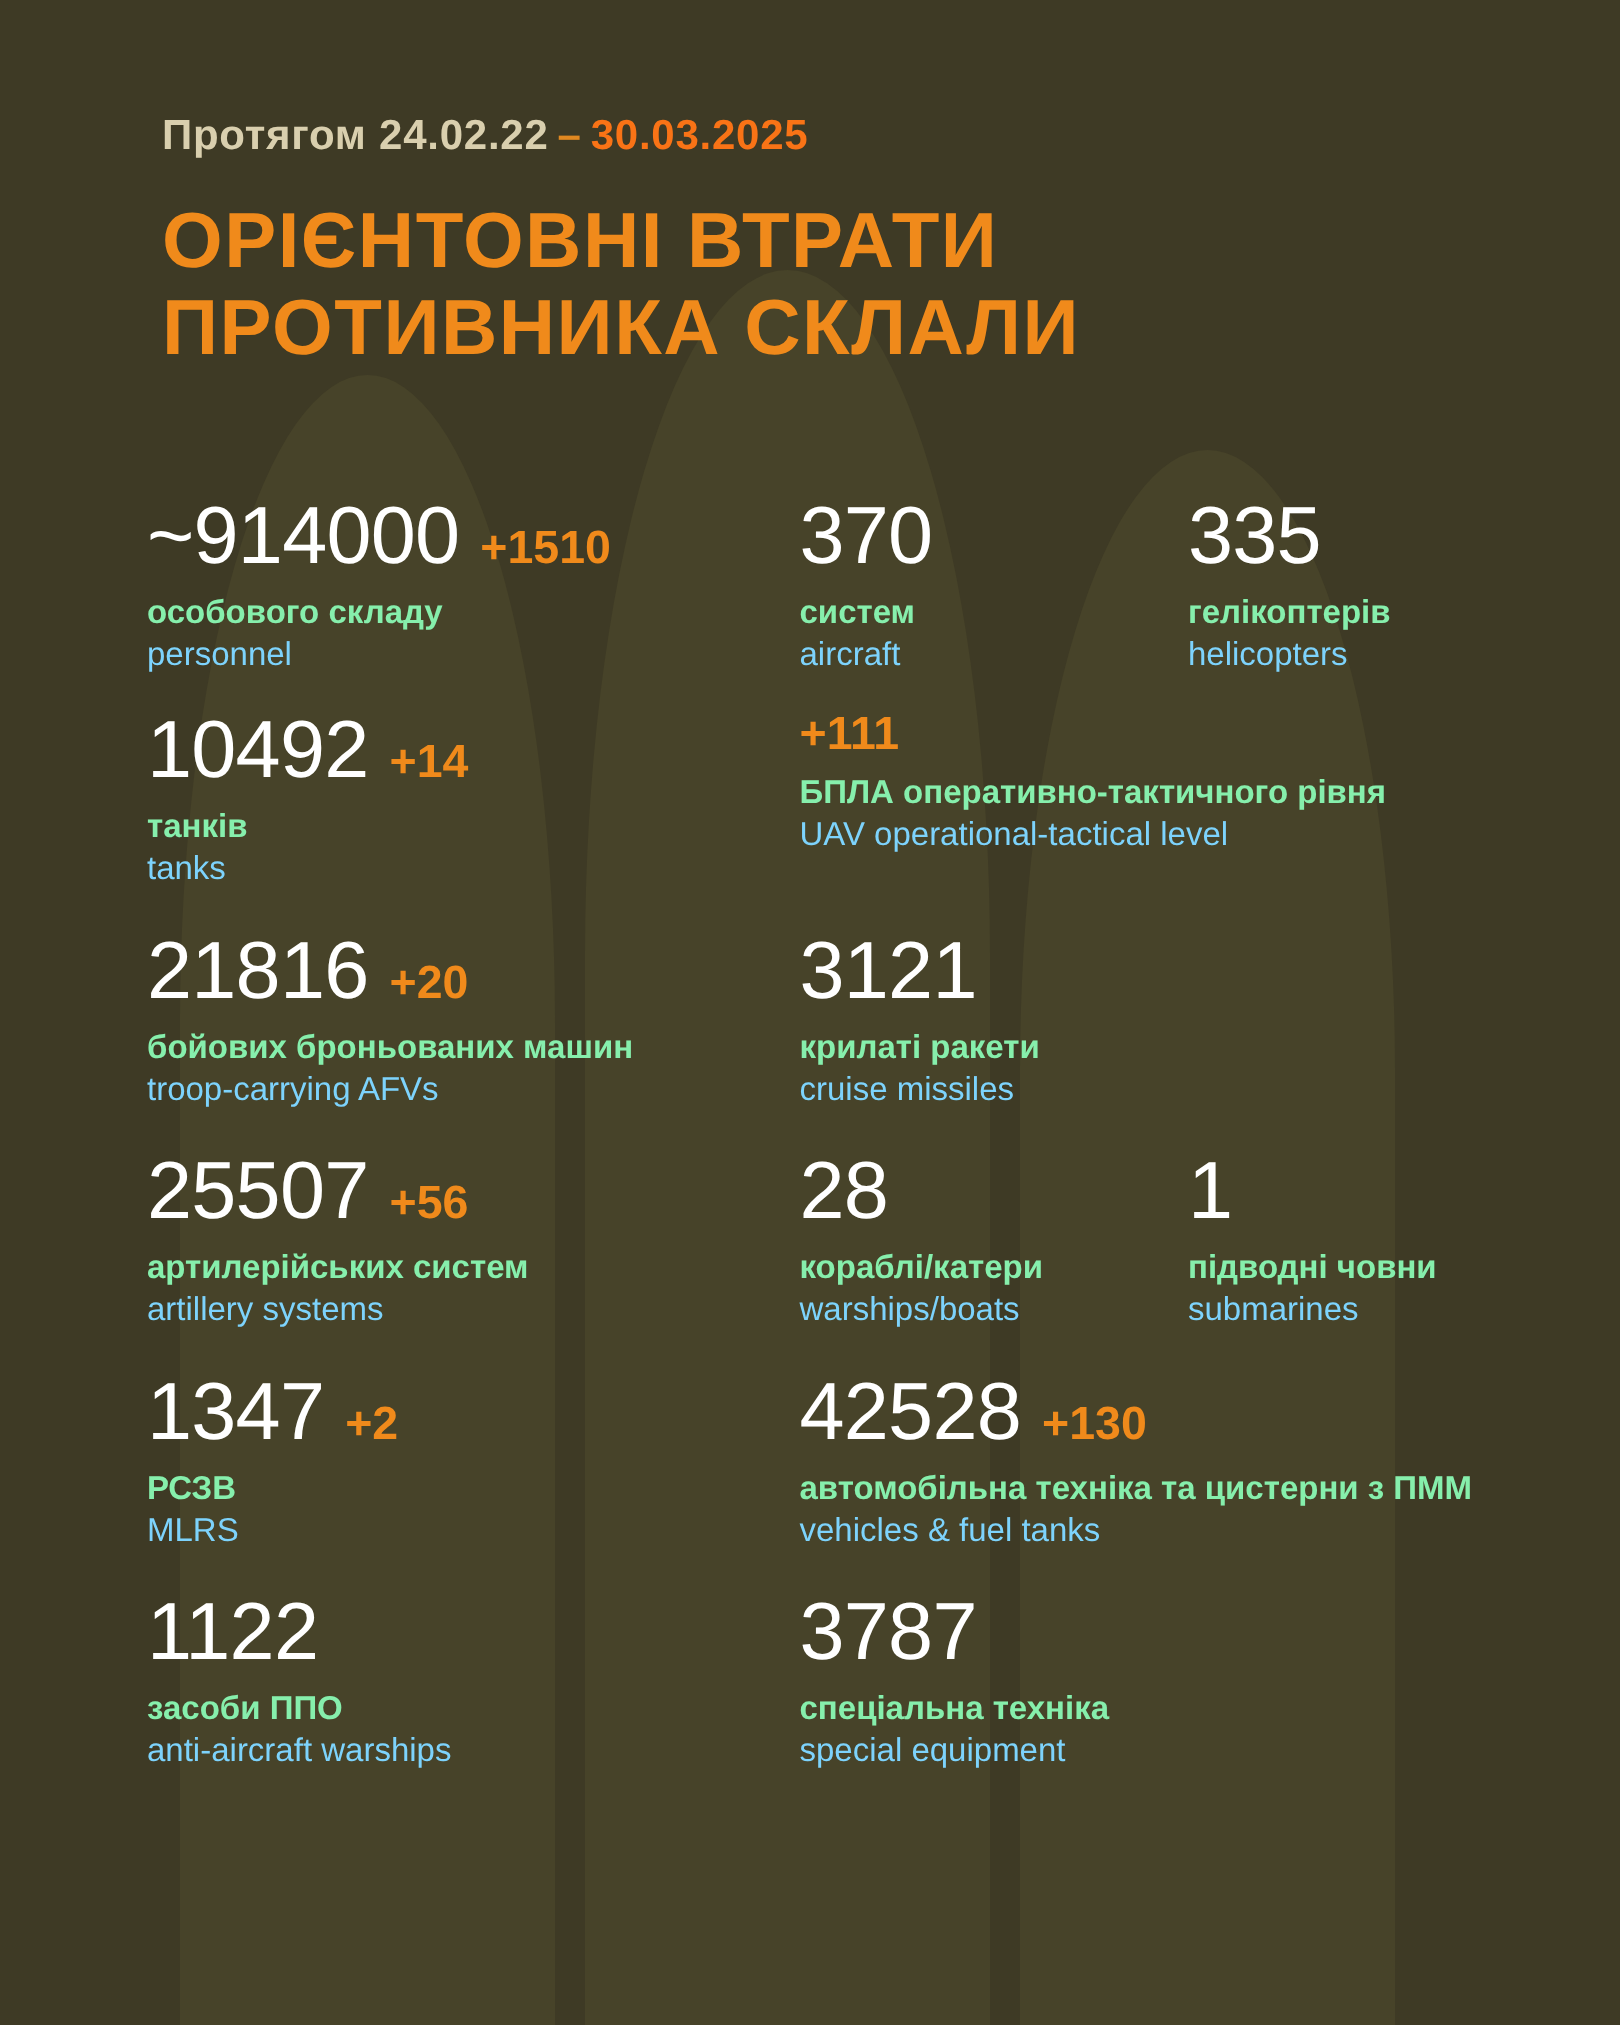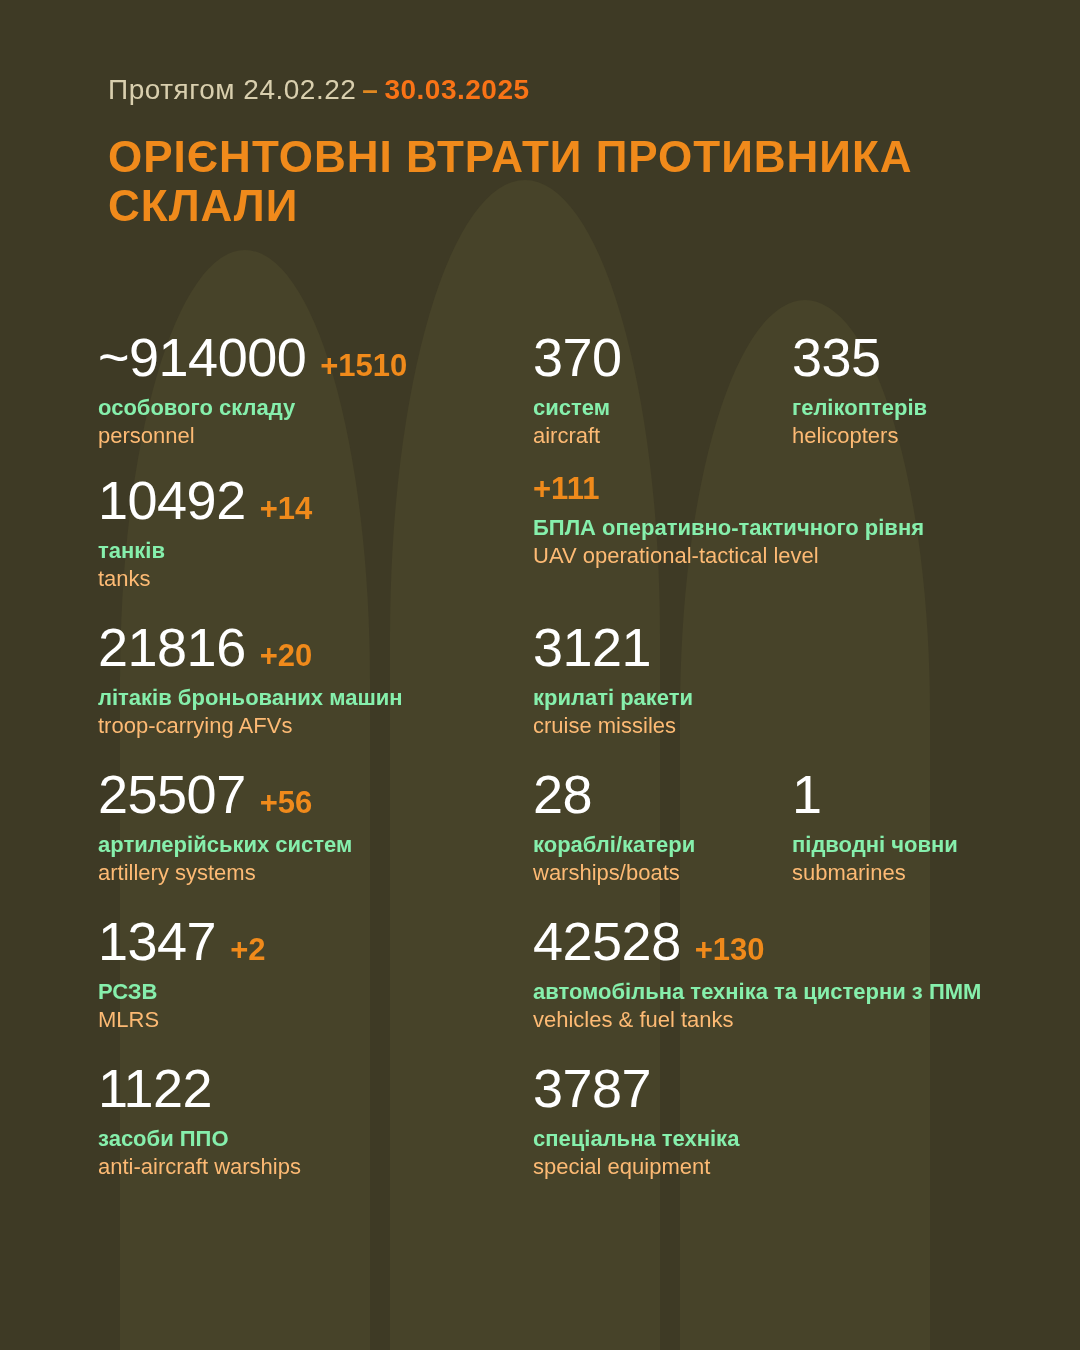--- a/index.html
+++ b/index.html
@@ -41,31 +41,31 @@
   
   .date-line {
     position: absolute;
     left: 108px;
     top: 74px;
     font-size: 28px;
     letter-spacing: 0.5px;
     color: #d9cfae;
     white-space: nowrap;
   }
-  .date-line .period { color: #d9cfae; font-weight: 400; margin-top: 48px; }
+  .date-line .period { color: #d9cfae; font-weight: 700; margin-top: 48px; }
   .date-line .dash { color: #e08821; font-weight: 700; margin: 0 6px; }
   .date-line .date { color: #f97316; font-weight: 700; }
 
   .title {
     position: absolute;
     left: 108px;
     top: 132px;
     width: 840px;
     color: #f08a1b;
-    font-size: 44px;
+    font-size: 52px;
     line-height: 1.12;
     font-weight: 700;
     letter-spacing: 1px;
     text-transform: uppercase;
   }
 
   
   .grid {
     position: absolute;
     left: 0;
@@ -100,21 +100,21 @@
   }
   .lab-ua {
     color: #86efac;
     font-size: 22px;
     font-weight: 700;
     margin-top: 11px;
     line-height: 1.15;
     white-space: nowrap;
   }
   .lab-en {
-    color: #fdba74;
+    color: #7dd3fc;
     font-size: 22px;
     font-weight: 400;
     margin-top: 3px;
     line-height: 1.15;
     white-space: nowrap;
   }
 </style>
 </head>
 <body>
 
@@ -152,21 +152,21 @@
         </div>
         <div class="lab-ua">танків</div>
         <div class="lab-en">tanks</div>
       </div>
 
       <div class="entry" style="top:290px;">
         <div class="num-row">
           <span class="num">21816</span>
           <span class="delta">+20</span>
         </div>
-        <div class="lab-ua">літаків броньованих машин</div>
+        <div class="lab-ua">бойових броньованих машин</div>
         <div class="lab-en">troop-carrying AFVs</div>
       </div>
 
       <div class="entry" style="top:437px;">
         <div class="num-row">
           <span class="num">25507</span>
           <span class="delta">+56</span>
         </div>
         <div class="lab-ua">артилерійських систем</div>
         <div class="lab-en">artillery systems</div>

